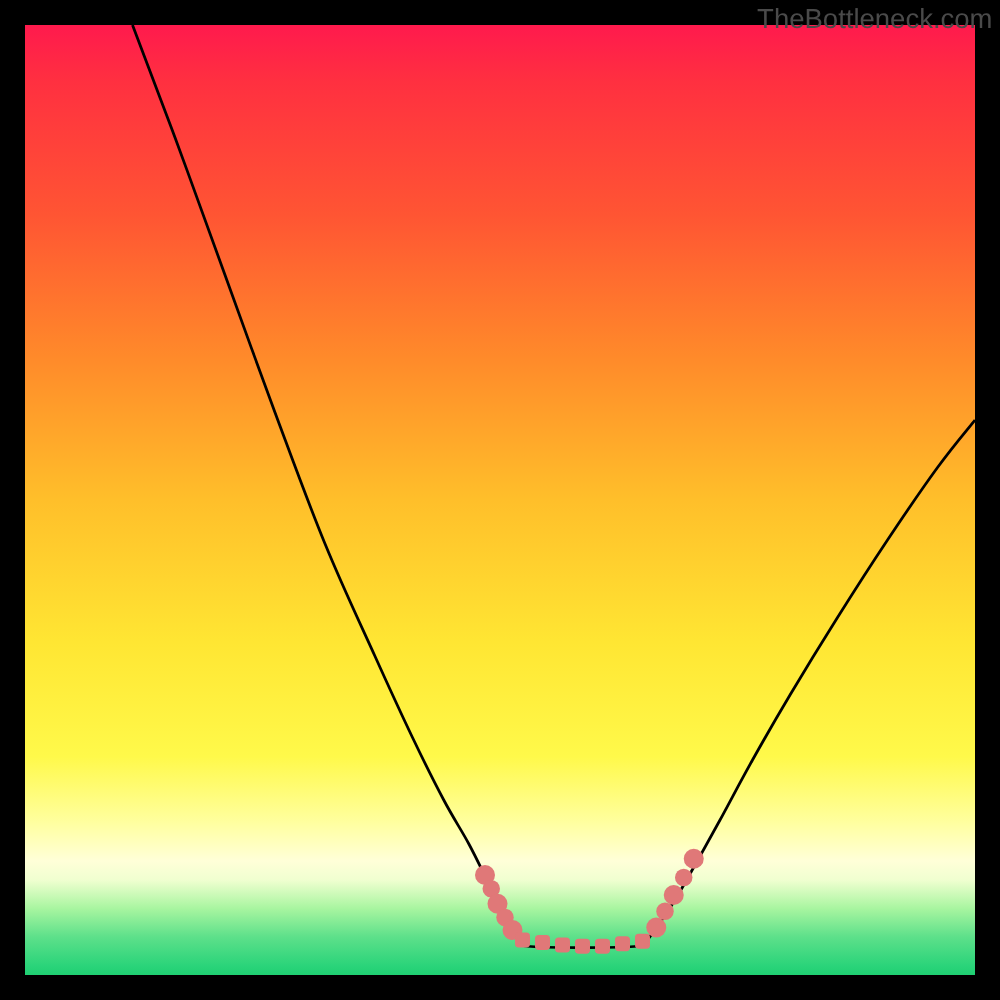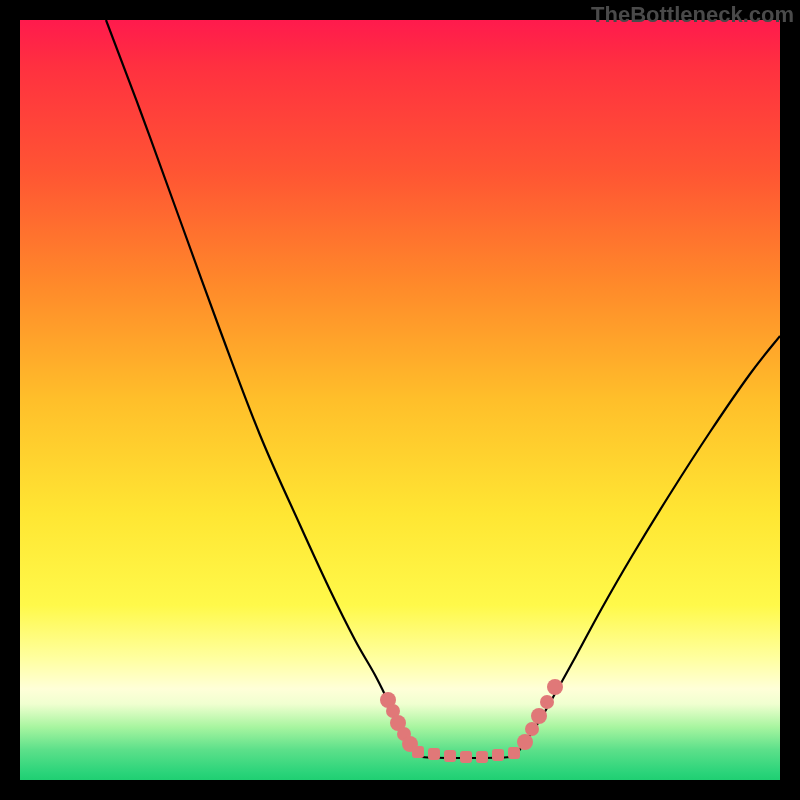--- a/index.html
+++ b/index.html
@@ -42,21 +42,21 @@
       #2bd47a 99%,
       #1fcf72 100%
     );
   }
   .watermark {
     position: absolute;
     top: 2px;
     right: 6px;
     color: #4a4a4a;
     font-size: 22px;
-    font-weight: 700;
+    font-weight: 400;
     user-select: none;
   }
   svg.overlay {
     position: absolute;
     left: 0;
     top: 0;
     width: 760px;
     height: 760px;
     overflow: visible;
   }

